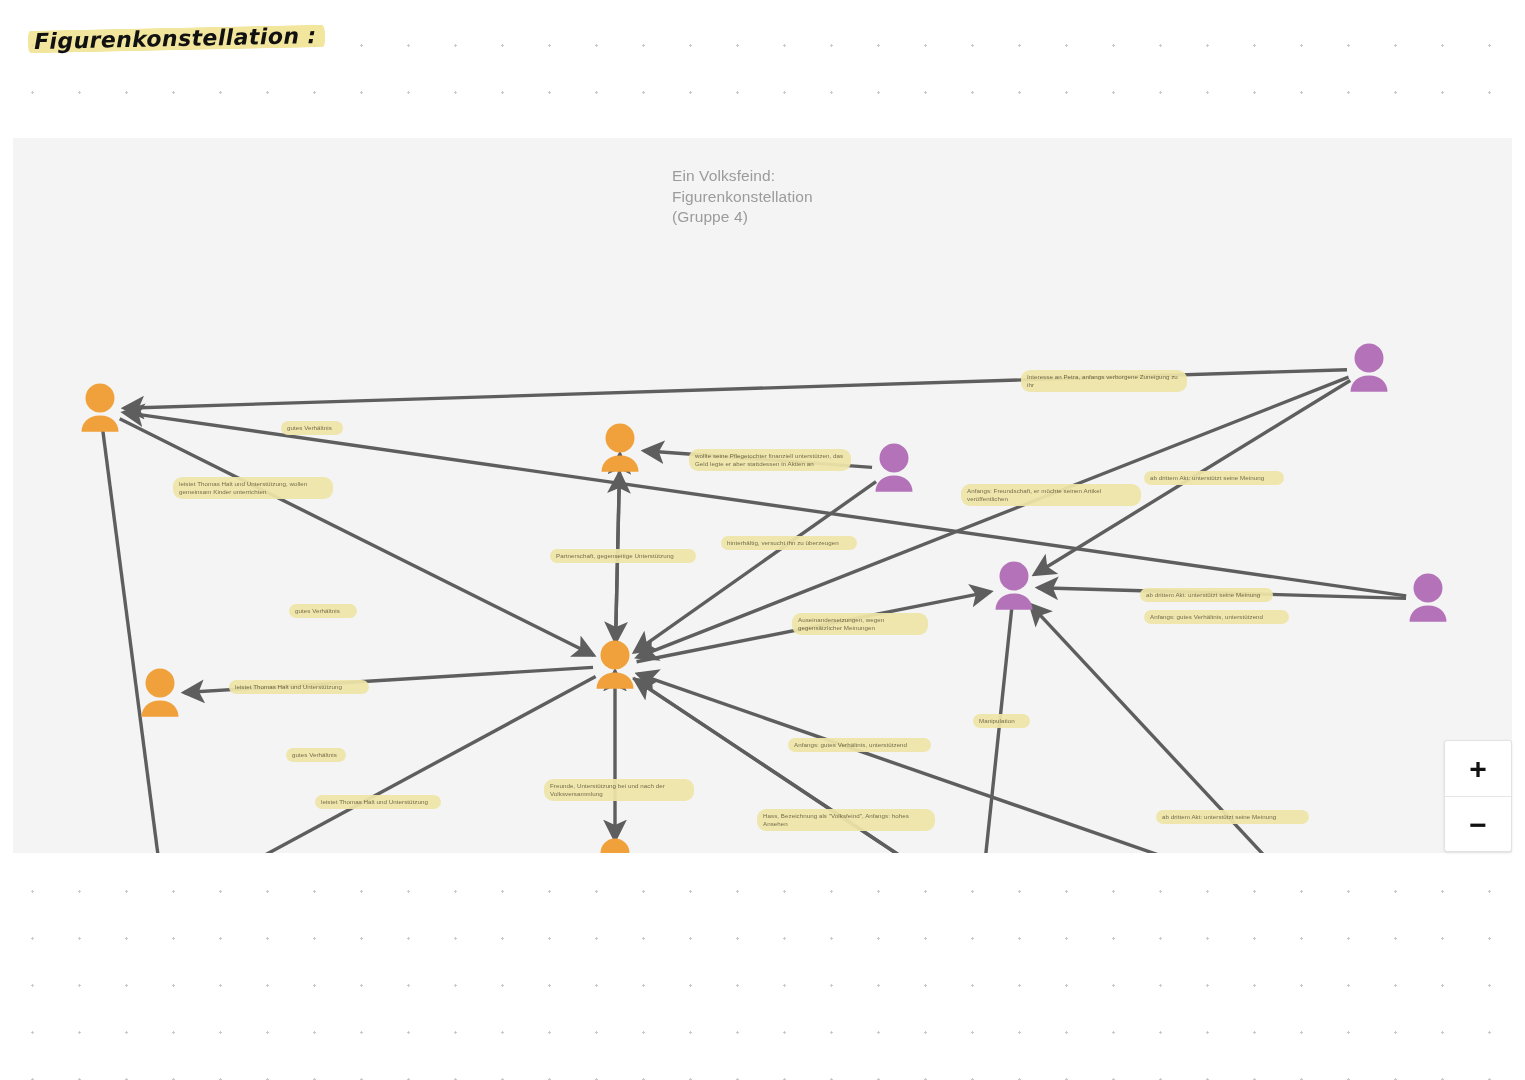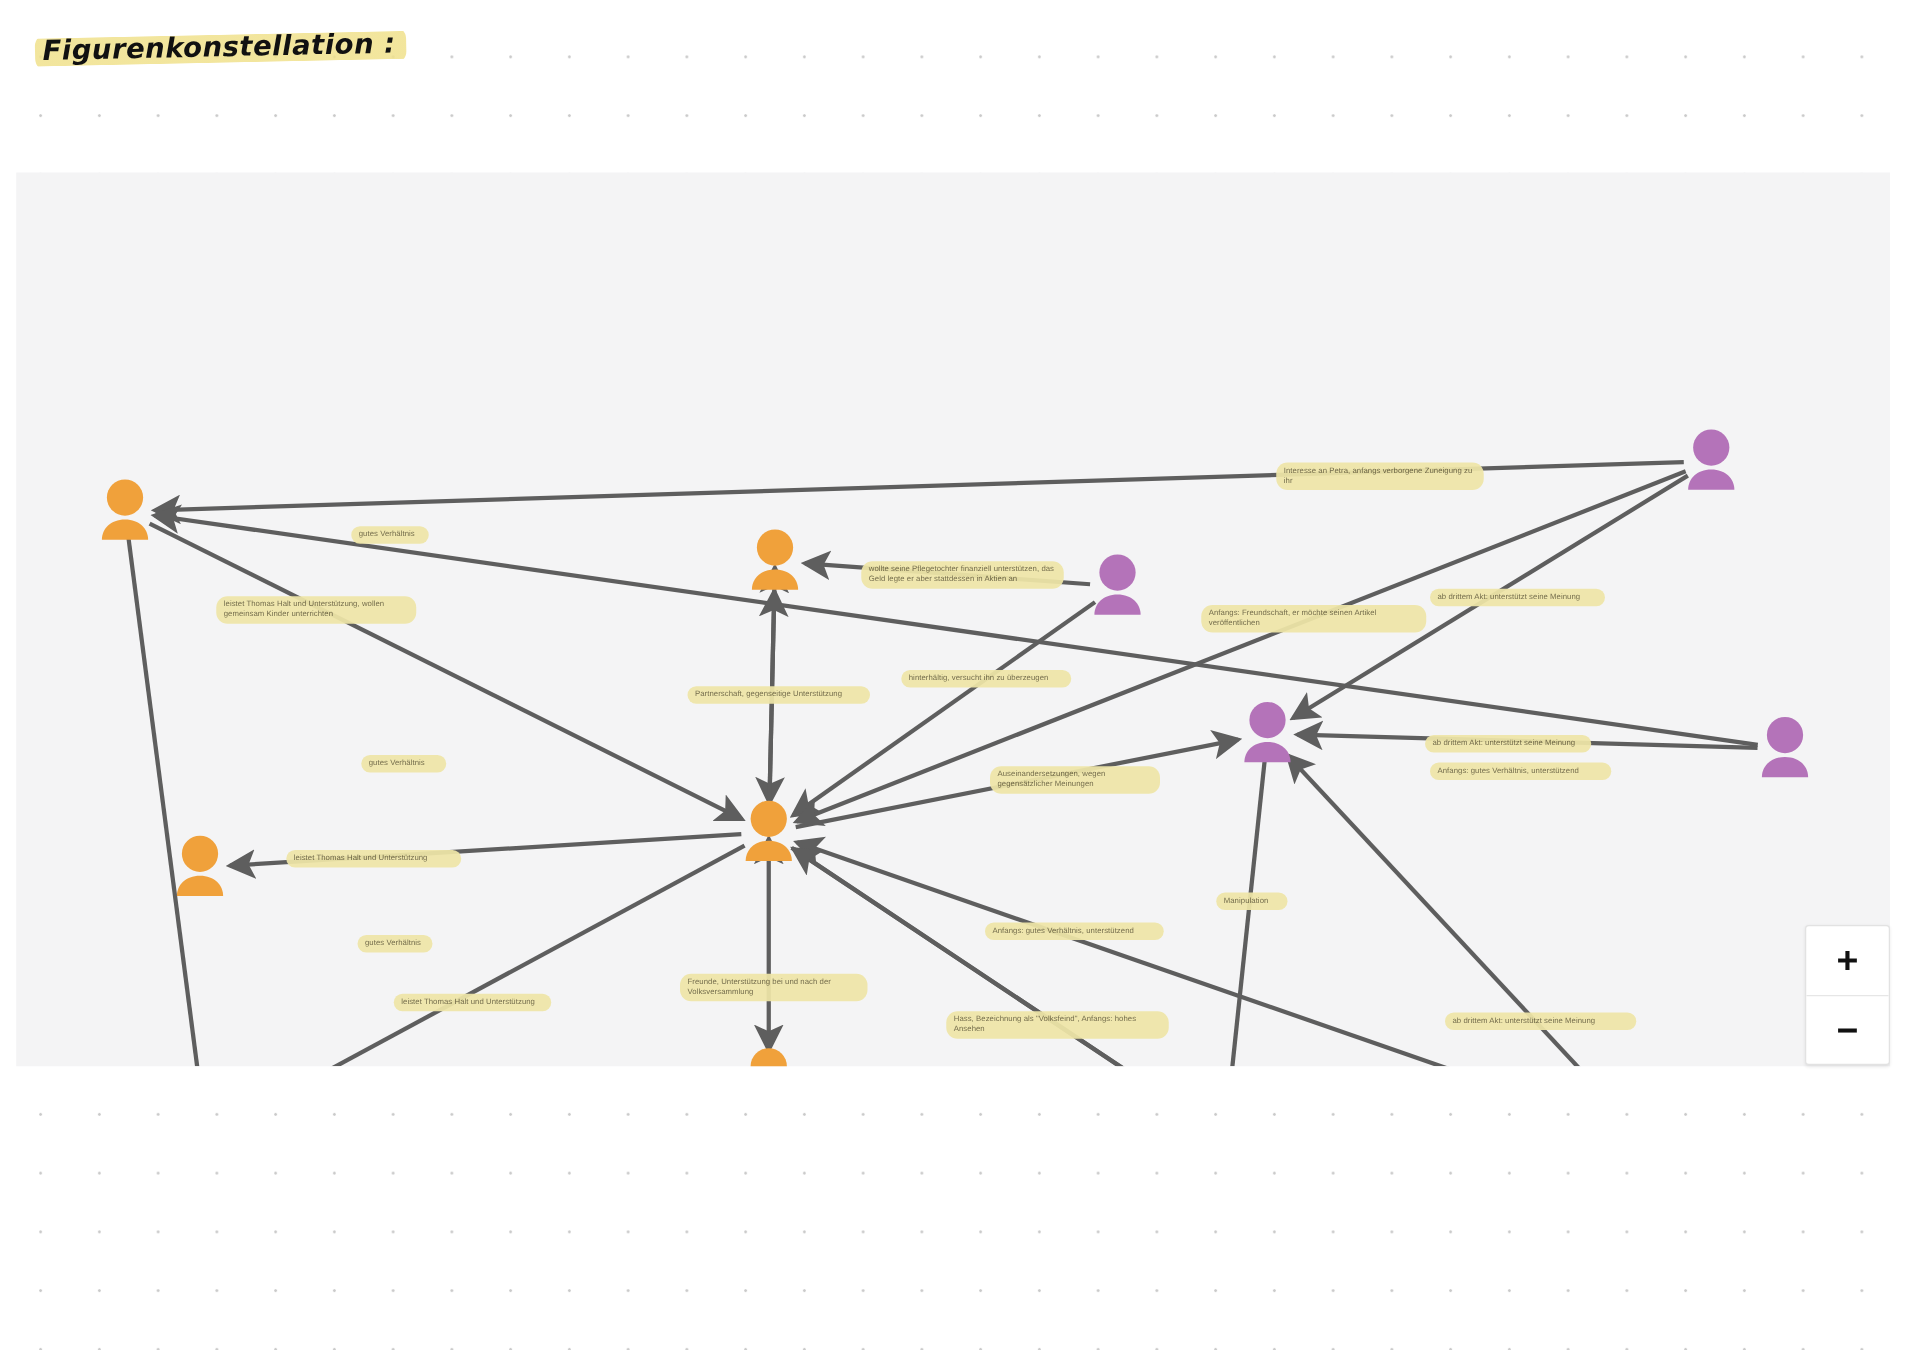--- a/index.html
+++ b/index.html
@@ -112,20 +112,23 @@
 </style>
 </head>
 <body>
 
 <div id="page">
 
   <div id="hand-title">Figurenkonstellation :</div>
 
   <div id="canvas">
 
+    <div id="diagram-title">Ein Volksfeind:
+Figurenkonstellation
+(Gruppe 4)</div>
 
     <svg id="edge-layer" width="1499" height="715" style="position:absolute;left:0;top:0;z-index:1;">
       <defs>
         <marker id="ah" markerWidth="7" markerHeight="7" refX="6" refY="3.5" orient="auto" markerUnits="strokeWidth">
           <path d="M0,0 L7,3.5 L0,7 L1.6,3.5 z" fill="#5E5E5E"></path>
         </marker>
         <marker id="ahs" markerWidth="7" markerHeight="7" refX="1" refY="3.5" orient="auto-start-reverse" markerUnits="strokeWidth">
           <path d="M0,0 L7,3.5 L0,7 L1.6,3.5 z" fill="#5E5E5E"></path>
         </marker>
       </defs>

